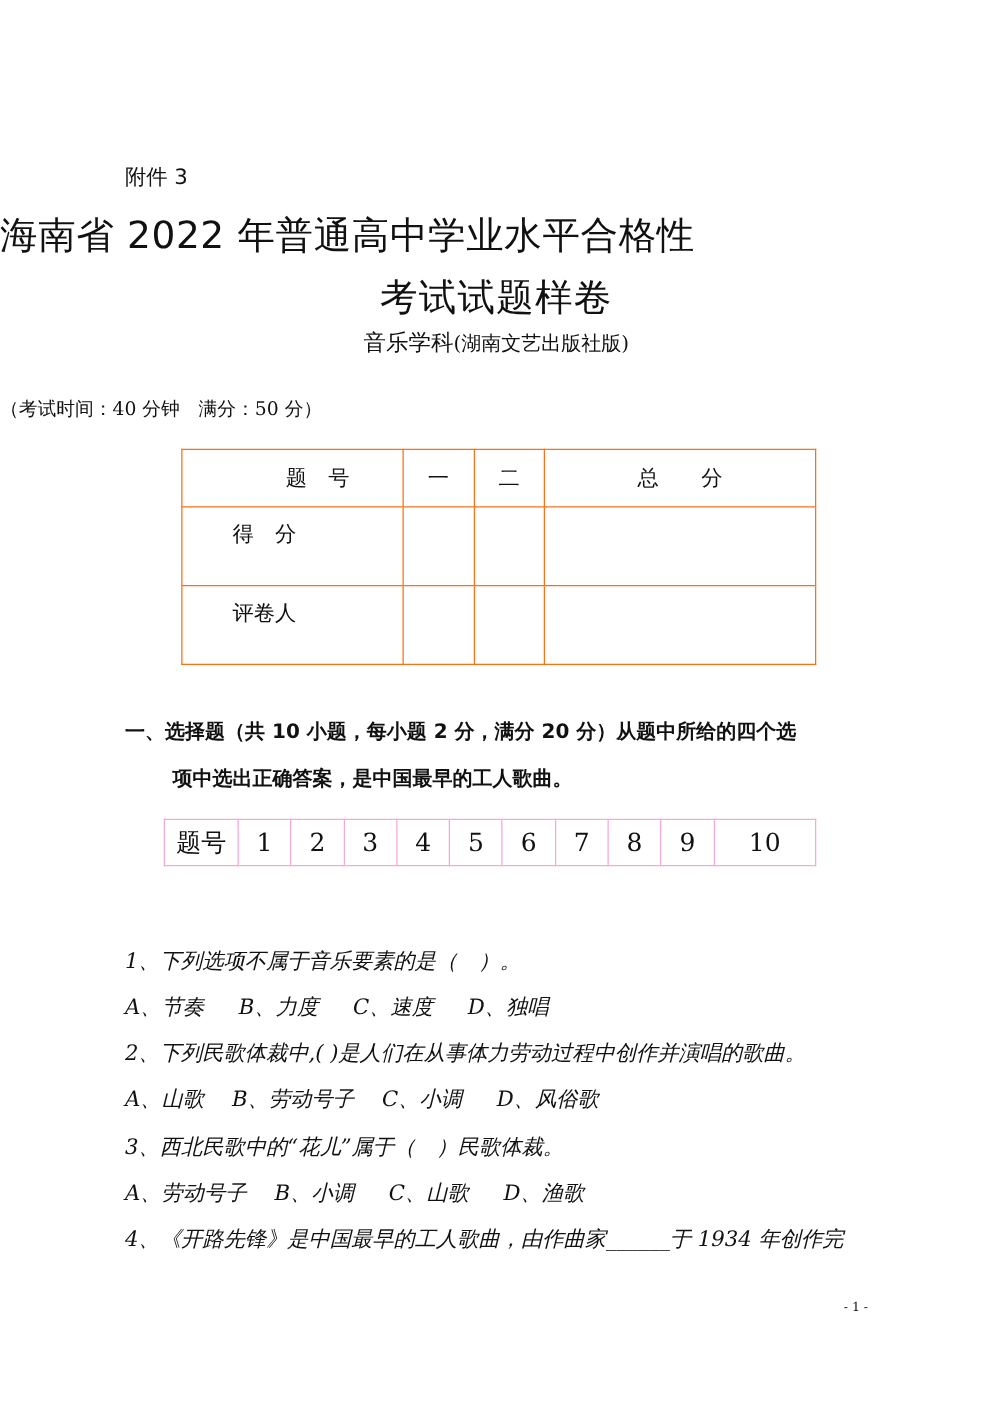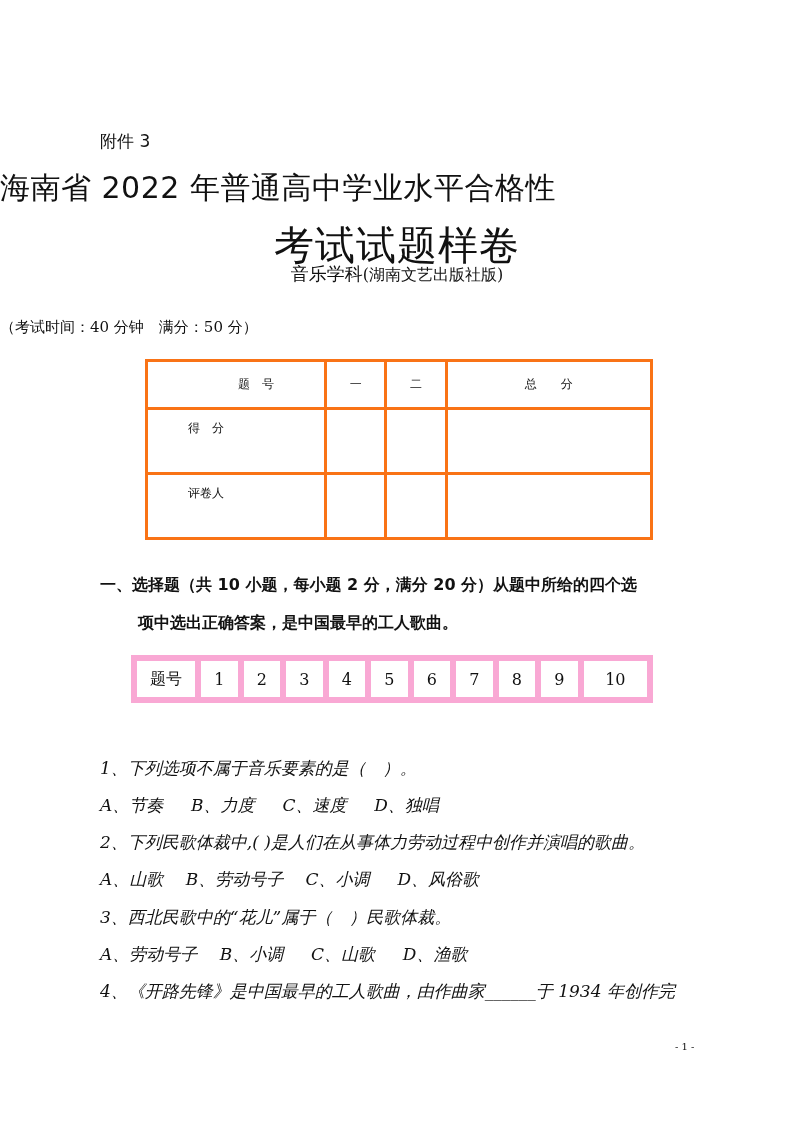--- a/index.html
+++ b/index.html
@@ -2,35 +2,35 @@
 <html><head>
 <meta charset="utf-8">
 <style>
   html, body { margin: 0; padding: 0; background: #ffffff; }
   body { width: 794px; height: 1123px; position: relative; overflow: hidden; color: #111; }
   .sans { font-family: "DejaVu Sans", "Liberation Sans", sans-serif; }
   .serif { font-family: "DejaVu Serif", "Liberation Serif", serif; }
   .abs { position: absolute; }
   #attach { left: 100px; top: 130px; font-size: 17px; }
   #title1 { left: 0; width: 794px; top: 168px; text-align: left; font-size: 30px; letter-spacing: 0.5px; }
-  #title2 { left: 0; width: 794px; top: 218px; text-align: center; font-size: 40px; letter-spacing: 1px; }
+  #title2 { left: 0; width: 794px; top: 218px; text-align: center; font-size: 30px; letter-spacing: 1px; }
   #subject { left: 0; width: 794px; top: 262px; text-align: center; font-size: 18px; }
   #subject .pub { font-size: 16px; margin-top: 24px; }
   #examinfo { left: 0; width: 794px; top: 318px; text-align: left; font-size: 15px; }
   table { border-collapse: collapse; }
   #score-table { left: 145px; top: 359px; width: 508px; }
-  #score-table td { border: 3px solid #f97316; font-size: 12px; padding: 0; vertical-align: top; }
+  #score-table td { border: 1px solid #f97316; font-size: 17px; padding: 0; vertical-align: top; }
   #score-table tr.r1 td { height: 45px; vertical-align: middle; text-align: center; }
   #score-table tr.r2 td, #score-table tr.r3 td { height: 52px; }
   #score-table td.lbl { width: 136px; padding-left: 40px; text-align: left; }
   #score-table tr.r2 td.lbl, #score-table tr.r3 td.lbl { padding-top: 10px; }
   #sec1 { left: 100px; top: 566px; width: 610px; font-size: 16px; font-weight: bold; line-height: 38px; }
   #sec1 .l2 { padding-left: 38px; }
   #ans-table { left: 131px; top: 655px; width: 522px; }
-  #ans-table td { border: 6px solid #f9a8d4; height: 36px; text-align: center; font-size: 16px; padding: 0; }
+  #ans-table td { border: 1px solid #f9a8d4; height: 36px; text-align: center; font-size: 20px; padding: 0; }
   #ans-table td.hd { width: 58px; }
   .q { left: 100px; font-size: 17px; white-space: pre; font-style: italic; }
   #pagenum { left: 675px; top: 1041px; font-size: 10px; }
 </style>
 </head>
 <body>
 
 <div id="attach" class="abs sans">附件 3</div>
 <div id="title1" class="abs sans">海南省 2022 年普通高中学业水平合格性</div>
 <div id="title2" class="abs sans">考试试题样卷</div>

